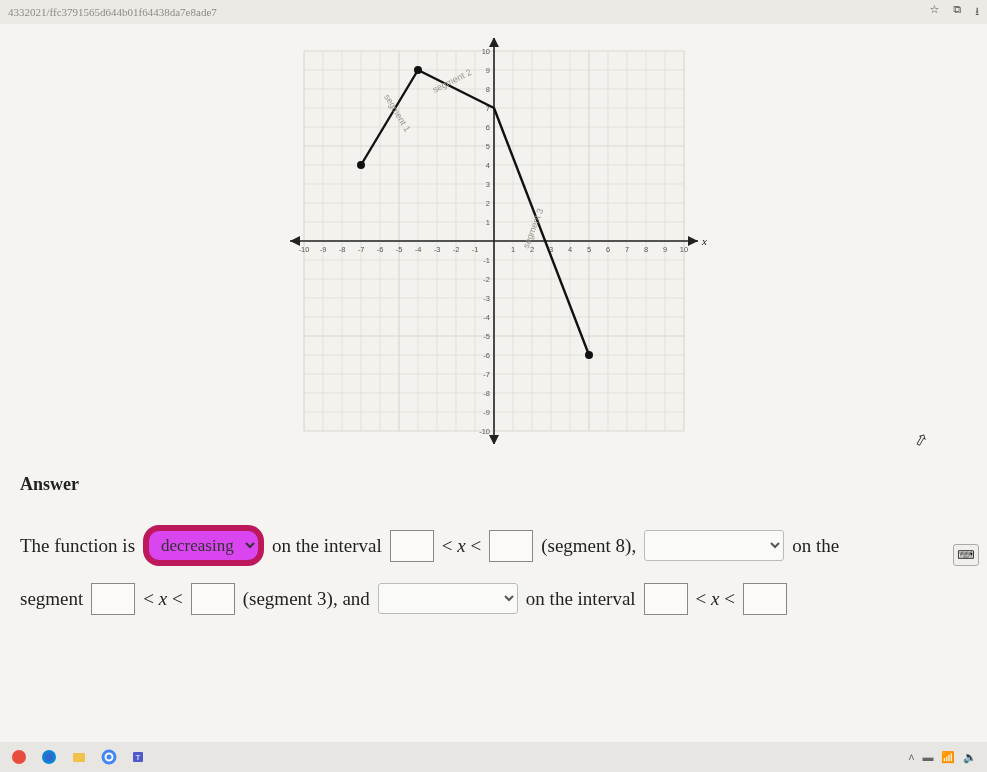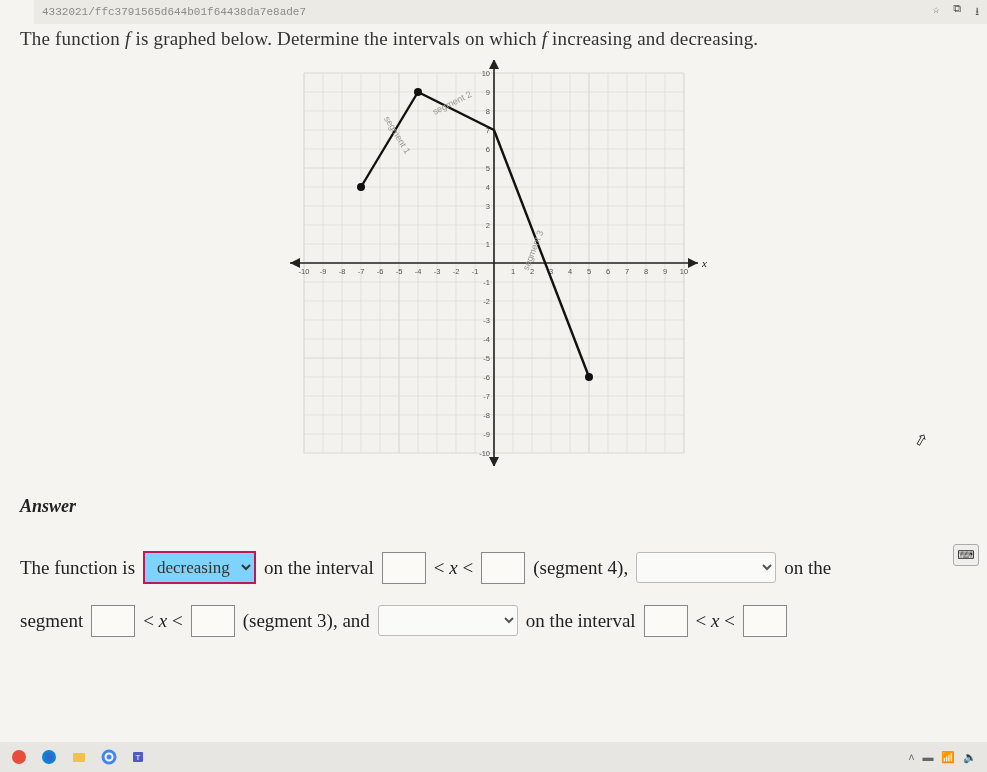--- a/index.html
+++ b/index.html
@@ -11,25 +11,24 @@
     height: 772px;
     overflow: hidden;
     position: relative;
   }
   .topbar {
     height: 24px;
     background: #eceae5;
     display: flex;
     align-items: center;
     padding: 0 8px;
-    font-family: Liberation Mono, monospace;
+    font-family: Liberation Serif, serif;
     font-size: 11px;
     color: #8a8a88;
     justify-content: space-between;
-    margin-left: 34px;
   }
   .topbar-icons { display: flex; gap: 14px; }
   .topbar-icons span { color: #555; }
   .content {
     padding: 4px 20px 0 20px;
   }
   .question {
     font-size: 19px;
     font-family: Georgia, serif;
     color: #333;
@@ -40,36 +39,35 @@
   .graph-wrap {
     display: flex;
     justify-content: center;
     margin: 10px 0 30px 0;
   }
   .answer-heading {
     font-size: 18px;
     font-weight: 600;
     font-family: Georgia, serif;
     margin: 28px 0 24px 0;
-    font-style: italic;
   }
   .answer-lines {
     font-size: 19px;
     font-family: Georgia, serif;
     line-height: 2.8;
     color: #222;
   }
   .answer-row { display: flex; align-items: center; flex-wrap: wrap; gap: 6px 8px; }
   select.behavior {
     font-family: Georgia, serif;
     font-size: 17px;
     padding: 4px 8px;
-    border: 2px solid #be185d;
-    border-radius: 0;
-    background: #7dd3fc;
+    border: 6px solid #be185d;
+    border-radius: 16px;
+    background: #d946ef;
     color: #333;
   }
   select.blank-select {
     font-family: Georgia, serif;
     font-size: 17px;
     width: 140px;
     padding: 4px 6px;
     border: 1px solid #bbb;
     border-radius: 3px;
     background: #fafaf8;
@@ -126,23 +124,20 @@
 <div class="topbar">
   <span>4332021/ffc3791565d644b01f64438da7e8ade7</span>
   <div class="topbar-icons">
     <span>☆</span>
     <span>⧉</span>
     <span>⭳</span>
   </div>
 </div>
 
 <div class="content">
-  <p class="question">
-    <span>The function </span><span class="italic-f">f</span><span> is graphed below. Determine the intervals on which </span><span class="italic-f">f</span><span> increasing and decreasing.</span>
-  </p>
 
   <div class="graph-wrap">
     <svg id="graph-svg" width="460" height="406">
 
     <rect x="40" y="13" width="380" height="380" fill="#f3f2ee" stroke="none"></rect>
         <line x1="40" y1="393" x2="40" y2="13" stroke="#d9d7d2" stroke-width="1.2"></line>
         <line x1="40" y1="393" x2="420" y2="393" stroke="#d9d7d2" stroke-width="1.2"></line>
         <line x1="59" y1="393" x2="59" y2="13" stroke="#d9d7d2" stroke-width="0.6"></line>
         <line x1="40" y1="374" x2="420" y2="374" stroke="#d9d7d2" stroke-width="0.6"></line>
         <line x1="78" y1="393" x2="78" y2="13" stroke="#d9d7d2" stroke-width="0.6"></line>
@@ -254,21 +249,21 @@
   <div class="answer-lines">
     <div class="answer-row">
       <span>The function is</span>
       <select class="behavior">
         <option>decreasing</option>
       </select>
       <span>on the interval</span>
       <input class="numbox" style="">
       <span class="math"><span class="lt">&lt;</span> x <span class="lt">&lt;</span></span>
       <input class="numbox" style="">
-      <span>(segment 4),</span>
+      <span>(segment 8),</span>
       <select class="blank-select"><option></option></select>
       <span>on the</span>
     </div>
 
     <div class="answer-row">
       <span>segment</span>
       <input class="numbox" style="">
       <span class="math"><span class="lt">&lt;</span> x <span class="lt">&lt;</span></span>
       <input class="numbox" style="">
       <span>(segment 3), and</span>

